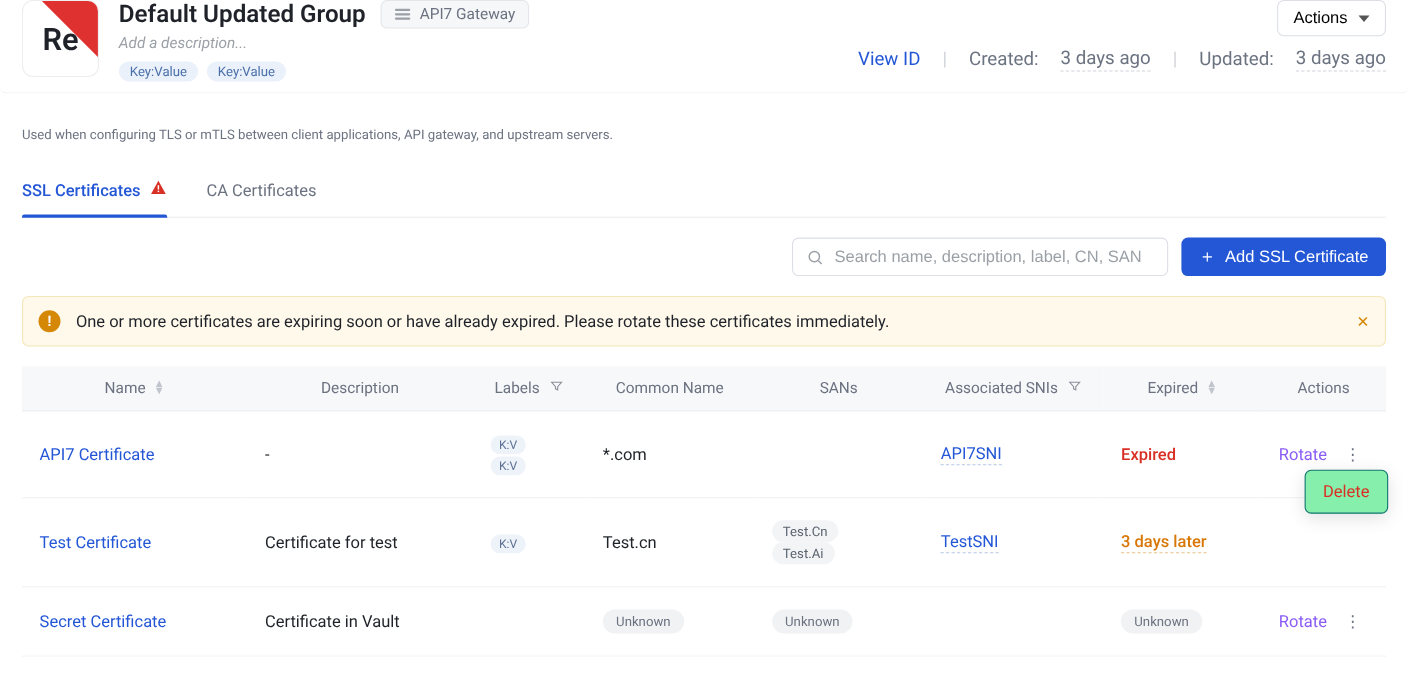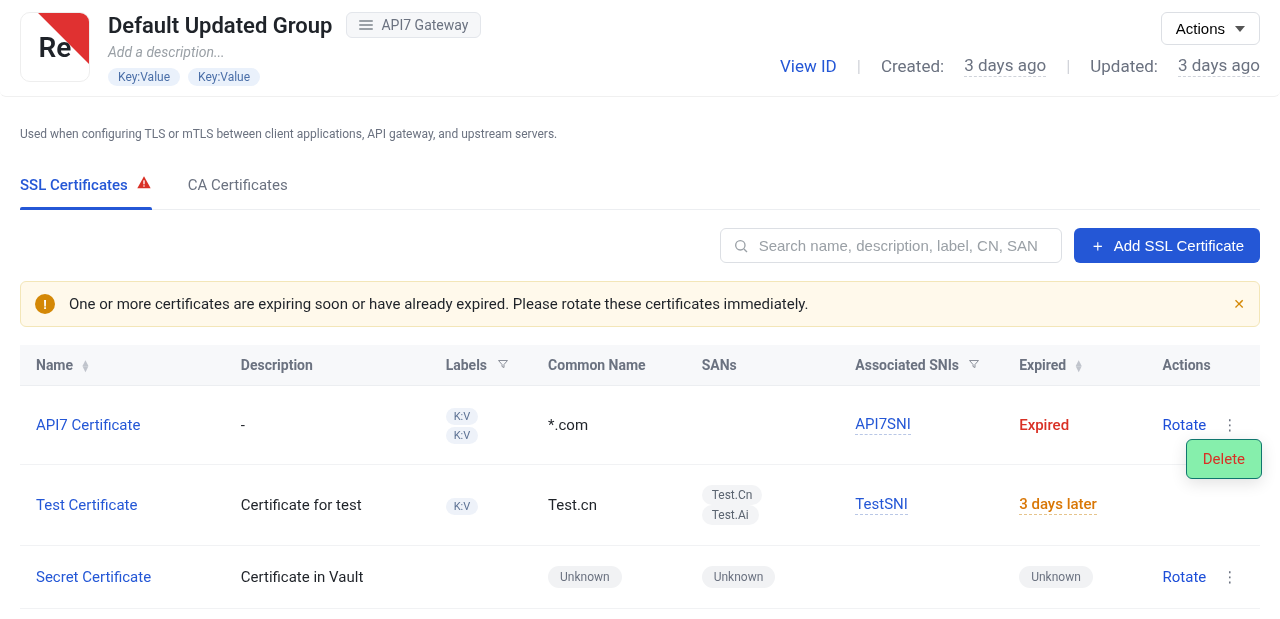--- a/index.html
+++ b/index.html
@@ -1,20 +1,20 @@
 <!DOCTYPE html>
 <html><head>
 <meta charset="utf-8">
 <style>
   * { box-sizing: border-box; margin: 0; padding: 0; }
   body { font-family: -apple-system, BlinkMacSystemFont, "Segoe UI", Roboto, "Helvetica Neue", Arial, sans-serif; background: #fff; color: #1f2329; font-size: 14px; width:1280px; }
   .page { padding: 0; }
 
   
-  .header-card { display:flex; align-items:flex-start; padding: 12px 20px 10px 20px; border-bottom: 1px solid #f0f0f0; background:#fff; border-radius: 0 0 6px 6px; justify-content: flex-end;}
+  .header-card { display:flex; align-items:flex-start; padding: 0 20px 10px 20px; border-bottom: 1px solid #f0f0f0; background:#fff; border-radius: 0 0 6px 6px; justify-content: flex-end;}
   .logo {
     width: 70px; height: 70px; border:1px solid #eee; border-radius: 10px;
     position: relative; overflow:hidden; display:flex; align-items:center; justify-content:center;
     font-size: 28px; font-weight: 600; background:#fff; margin-right: 18px;
   }
   .logo::before {
     content:""; position:absolute; top:-36px; right:-36px; width:72px; height:72px;
     background: #e03131; transform: rotate(45deg);
   }
   .logo span { position:relative; z-index:1; }
@@ -59,34 +59,34 @@
   .plus { font-size:16px; line-height:1; }
 
   
   .alert { display:flex; align-items:center; gap:14px; background:#fff9eb; border:1px solid #f3e6b8; border-radius:6px; padding:12px 14px; margin-top:18px; }
   .alert .ic { width:20px;height:20px;border-radius:50%;background:#d48806;color:#fff;display:flex;align-items:center;justify-content:center;font-weight:700;font-size:13px;}
   .alert .txt { flex:1; color:#1f2329; font-size:15px;}
   .alert .close { color:#d48806; cursor:pointer; font-size:14px;}
 
   
   .table { width:100%; border-collapse:collapse; margin-top:18px; }
-  .table thead th { text-align:left; font-weight:700; color:#6b7280; background:#f7f8fa; padding:12px 16px; font-size:14px; border-bottom:1px solid #eceef1;}
+  .table thead th { text-align:center; font-weight:400; color:#6b7280; background:#f7f8fa; padding:12px 16px; font-size:14px; border-bottom:1px solid #eceef1;}
   .table thead th .sort { color:#c0c4cc; margin-left:4px; font-size:10px; display:inline-flex; flex-direction:column; line-height:6px; vertical-align:middle;}
   .table thead th .filter { color:#8a8f99; margin-left:6px; cursor:pointer;}
   .table tbody td { padding:20px 16px; border-bottom:1px solid #f1f2f4; font-size:15px; vertical-align:middle;}
   .link-cell { color:#2457d6; cursor:pointer; }
   .link-cell.dotted { border-bottom:1px dashed #b9c7e6; display:inline-block; padding-bottom:1px;}
   .small-kv { background:#eef2f9; color:#5d7294; padding:2px 8px; border-radius:10px; font-size:11px; margin-right:4px; display:inline-block;}
   .san-chip { background:#f3f4f6; color:#5b6470; padding:3px 10px; border-radius:12px; font-size:12px; margin-right:6px; display:inline-block;}
   .unknown-chip { background:#f1f2f4; color:#6b7280; padding:4px 12px; border-radius:14px; font-size:12px; display:inline-block;}
   .expired-red { color:#d93025; font-weight:500;}
   .expired-orange { color:#d97706; font-weight:500; border-bottom:1px dashed #e6c48c; display:inline-block; padding-bottom:1px;}
 
   .row-actions { display:flex; align-items:center; gap:12px; justify-content:flex-start;}
-  .rotate { color:#1d4ed8; cursor:pointer; }
+  .rotate { color:#8b5cf6; cursor:pointer; }
   .more { color:#6b7280; cursor:pointer; padding:0 4px;}
 
   .popup { position:absolute; background:#86efac; border:1px solid #0f766e; border-radius:6px; box-shadow:0 4px 16px rgba(0,0,0,0.12); padding:10px 16px;}
   .popup-item { color:#d93025; font-size:15px; cursor:pointer; white-space:nowrap;}
 
   .th-name{width:200px;} .th-desc{width:200px;} .th-labels{width:100px;} .th-cn{width:150px;} .th-sans{width:150px;} .th-sni{width:160px;} .th-exp{width:140px;} .th-actions{width:100px;}
 </style>
 </head>
 <body>
 

